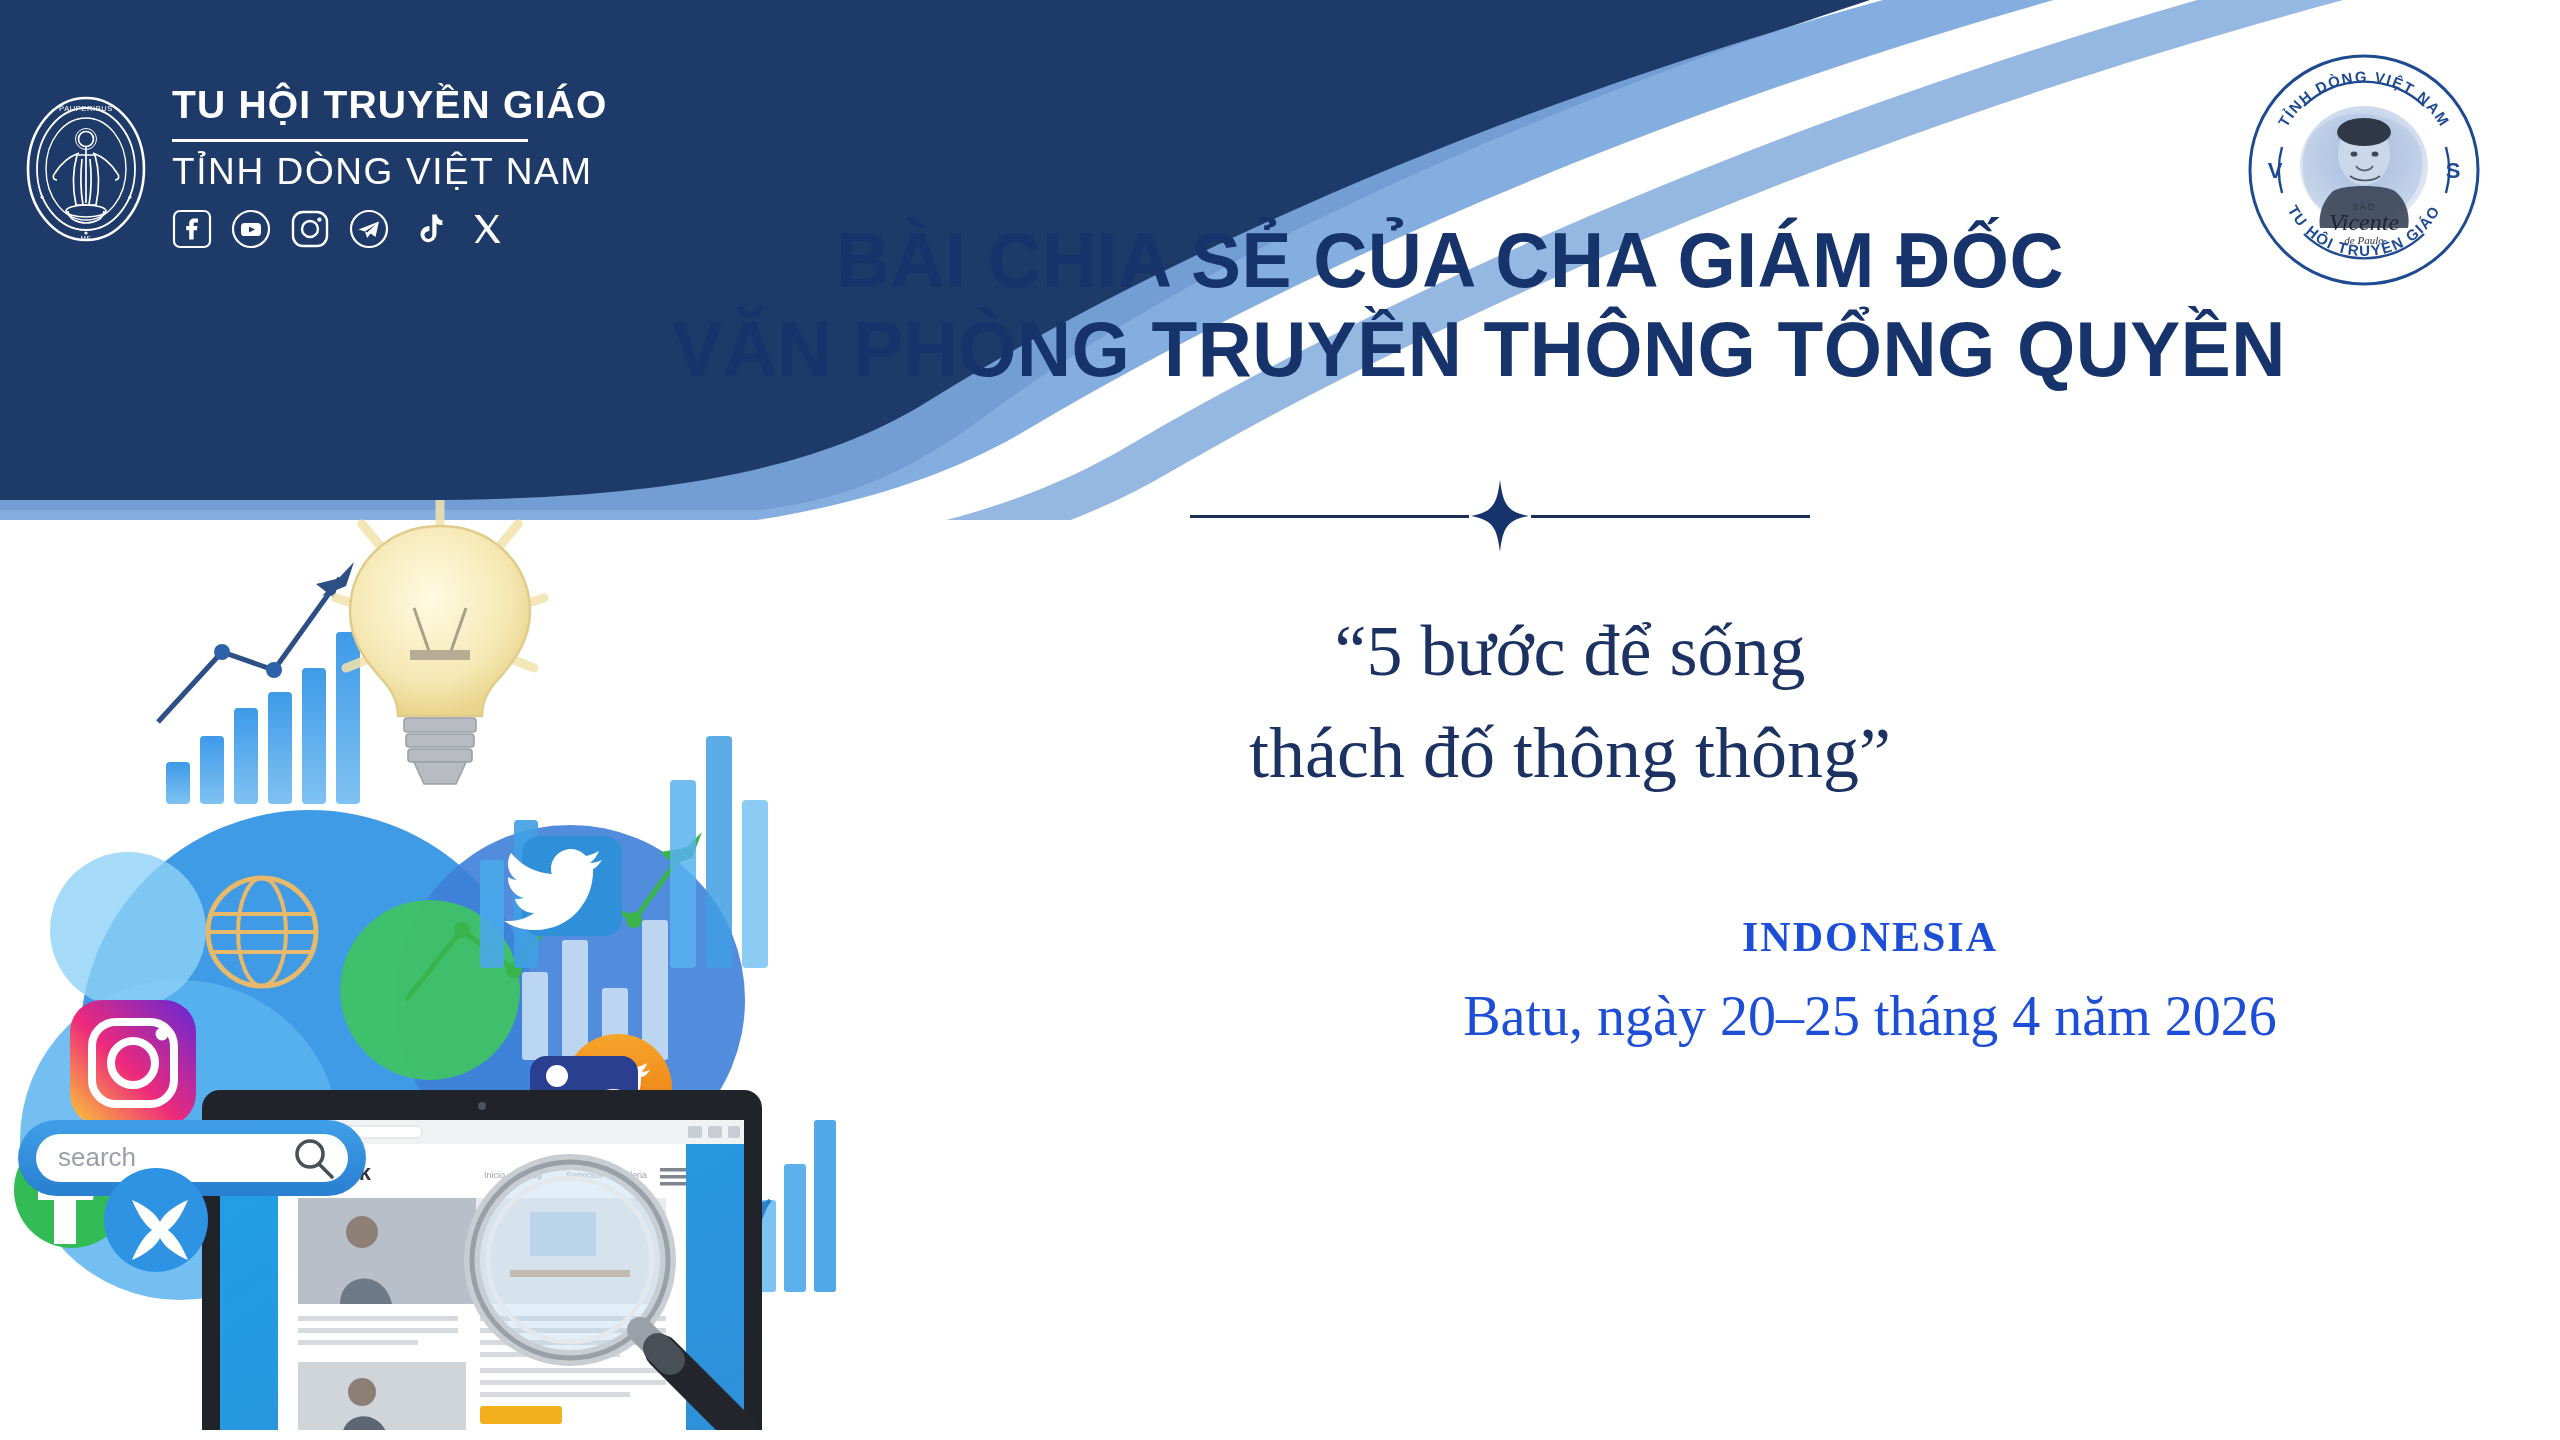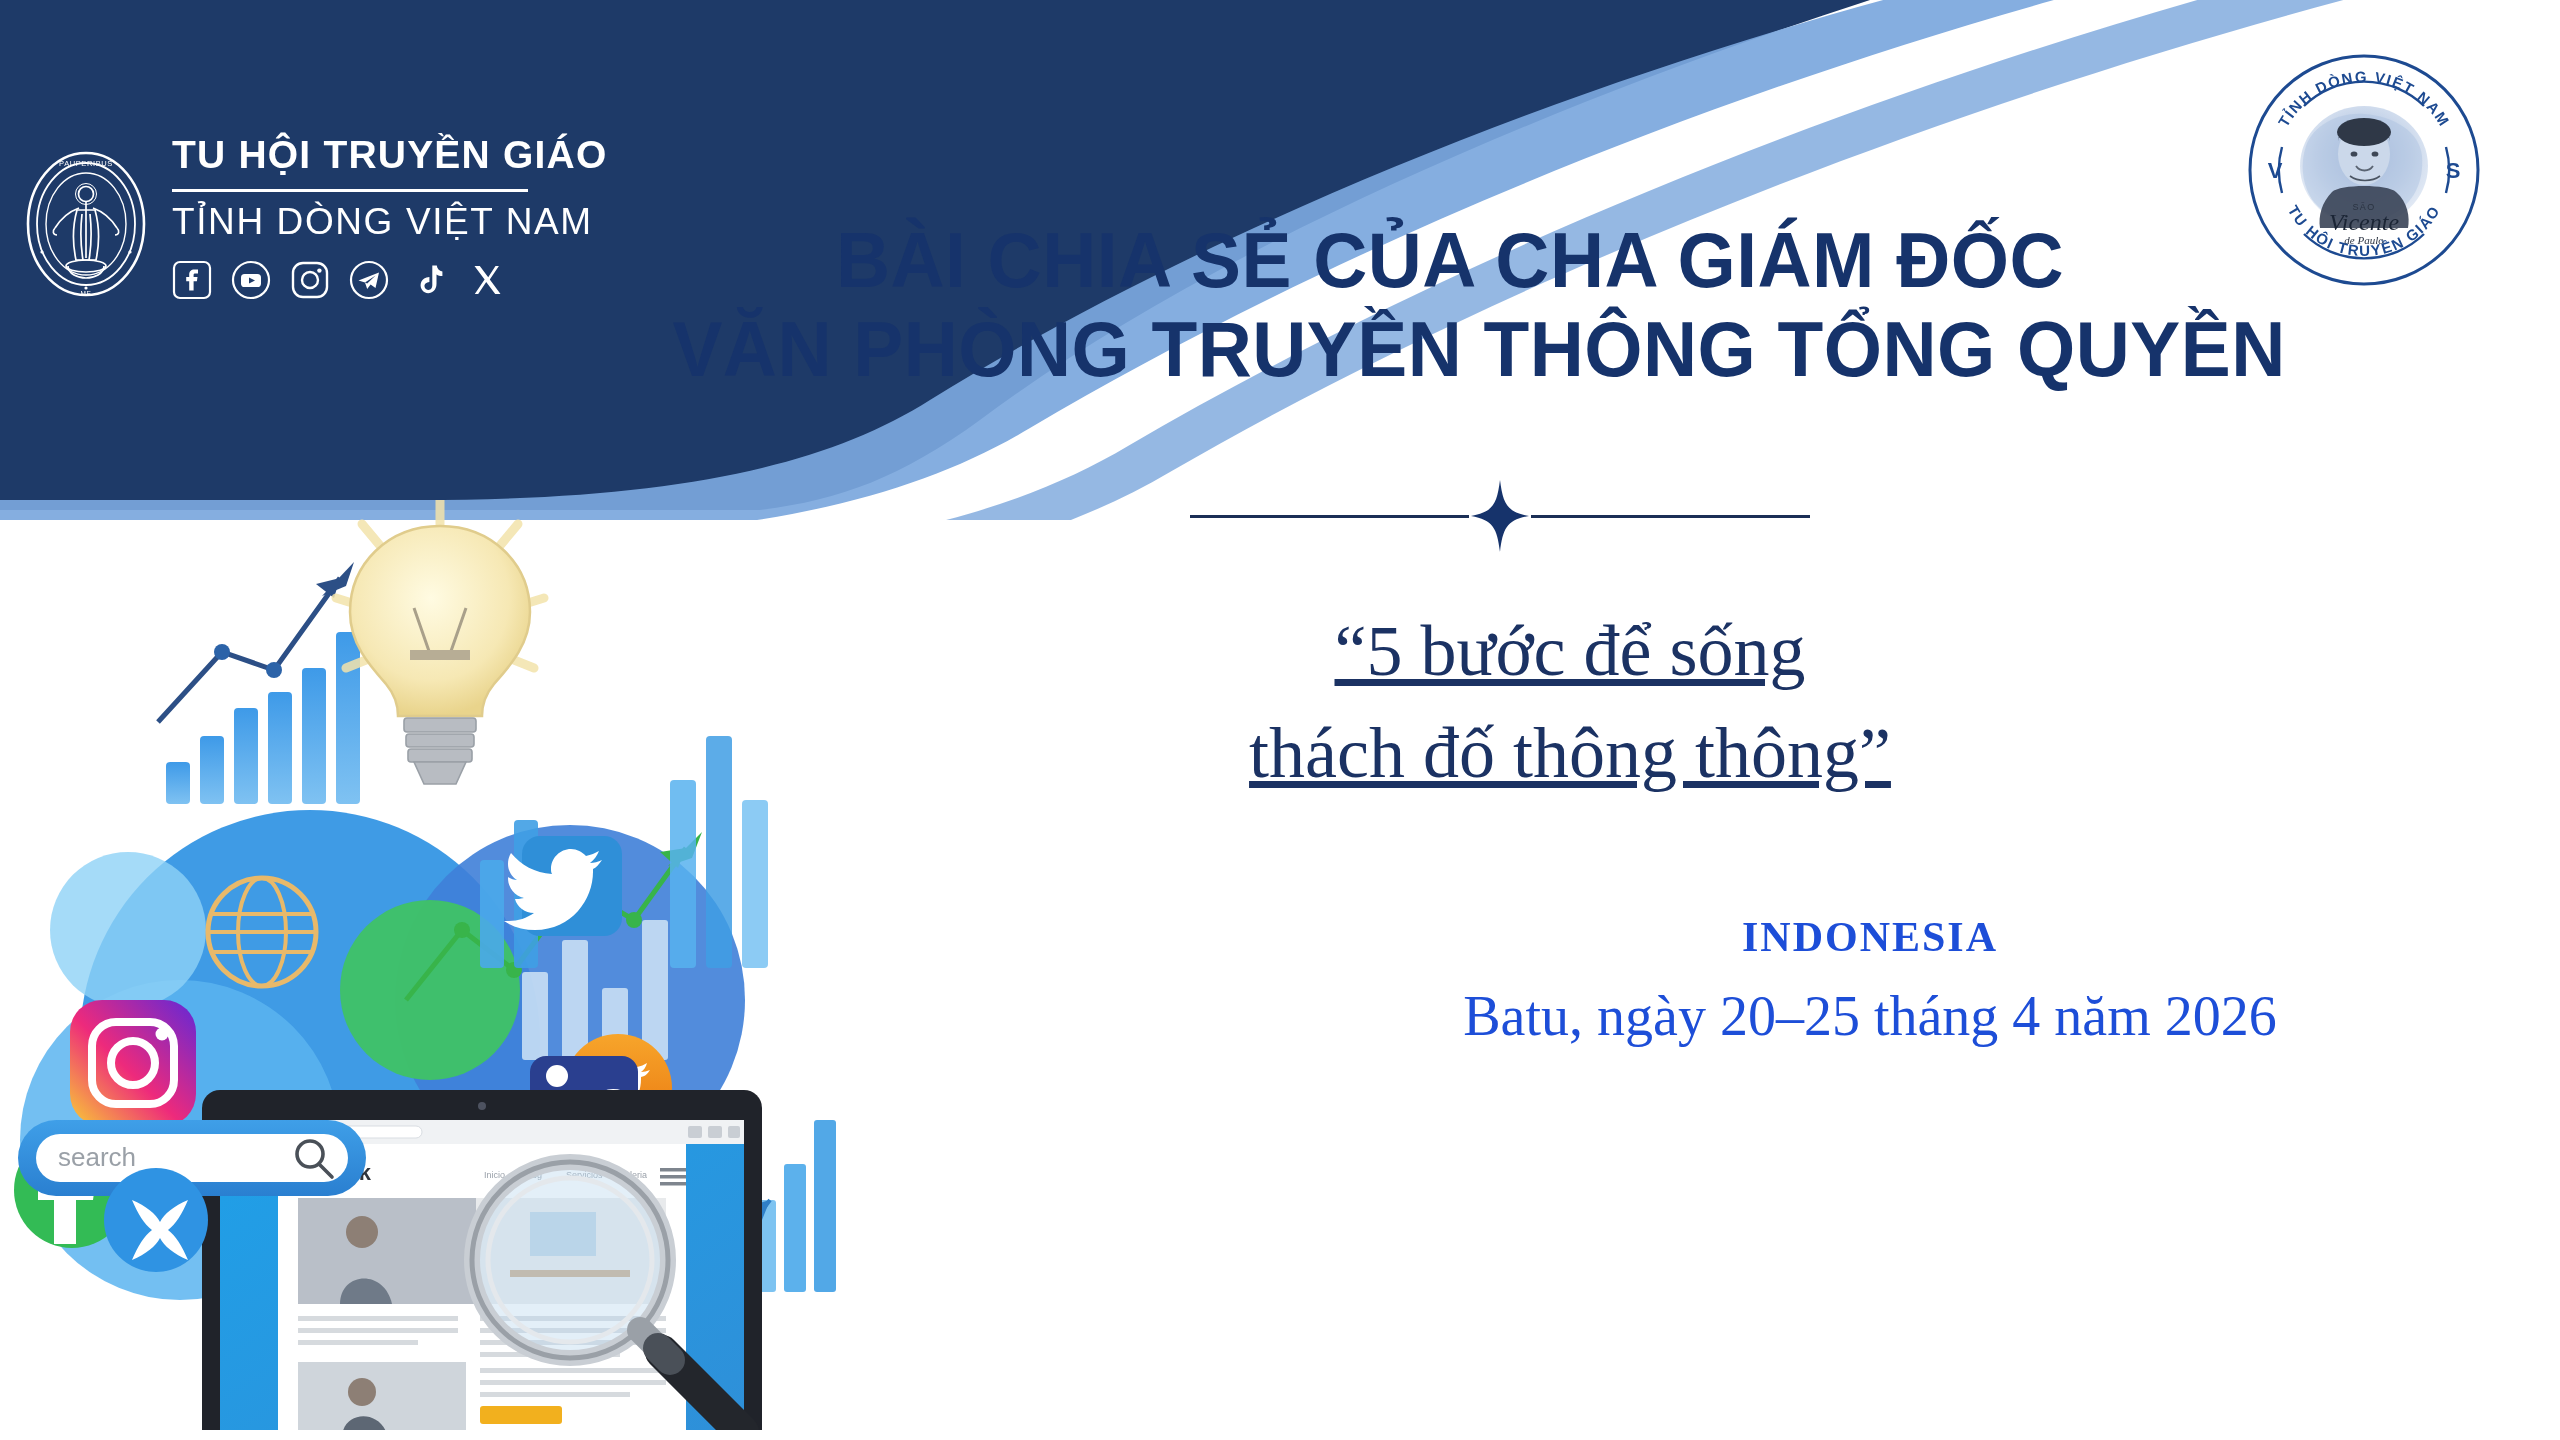--- a/index.html
+++ b/index.html
@@ -16,21 +16,21 @@
     overflow:hidden;
   }
 
   
   .swoosh-layer { position:absolute; left:0; top:0; width:2560px; height:520px; }
 
   
   .header-block {
     position:absolute; left:0; top:0;
     width:640px; height:300px;
-    display:flex; align-items:flex-end; padding:34px 0 0 22px;
+    display:flex; align-items:center; padding:34px 0 0 22px;
     z-index:6;
   }
   .seal { width:128px; height:152px; flex:0 0 auto; margin-top:4px; }
   .org-text { margin-left:22px; }
   .org-line1 {
     color:#ffffff; font-size:39px; font-weight:bold; letter-spacing:1.2px;
     line-height:1.05; white-space:nowrap;
   }
   .org-rule { height:3px; background:#ffffff; margin:13px 0 11px 0; width:356px; }
   .org-line2 {
@@ -67,21 +67,21 @@
   .div-rule { height:3px; background:#1b2f56; flex:1 1 auto; }
   .div-star { width:62px; height:76px; flex:0 0 auto; }
 
   
   .quote {
     position:absolute; left:1040px; top:600px; width:1060px;
     text-align:center; z-index:5;
     font-family:"Liberation Serif", serif;
     color:#1b3263;
   }
-  .quote-line { font-size:72px; line-height:1.42; white-space:nowrap;text-decoration:underline; }
+  .quote-line { font-size:72px; line-height:1.42; white-space:nowrap; }
 
   
   .venue {
     position:absolute; left:1380px; top:910px; width:980px;
     text-align:center; z-index:5;
     font-family:"Liberation Serif", serif;
     color:#1d4ed8;
   }
   .venue-country { font-size:42px; font-weight:bold; letter-spacing:2px; line-height:1.3; }
   .venue-date { font-size:56px; line-height:1.45; margin-top:11px; white-space:nowrap; }

